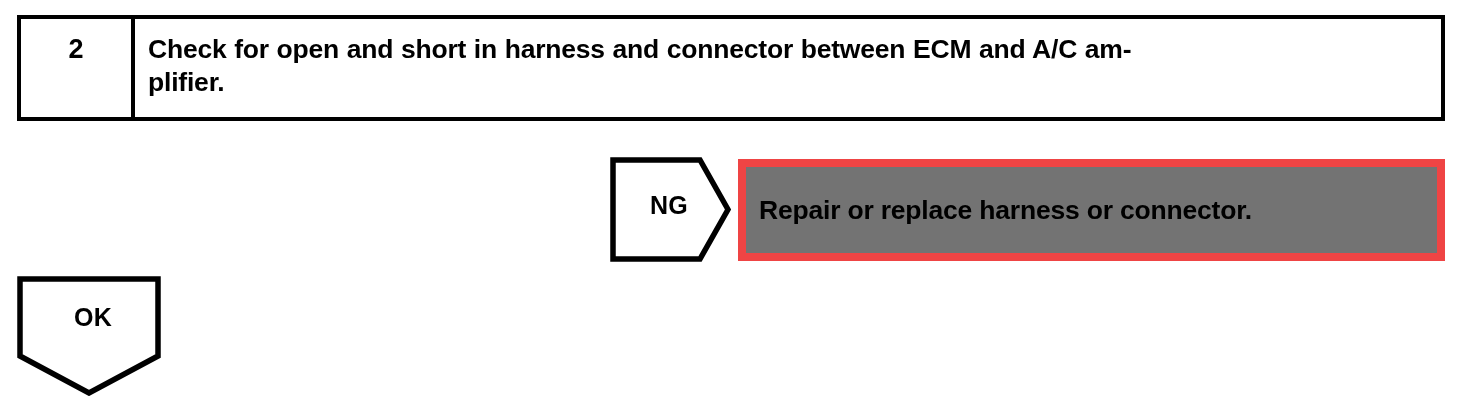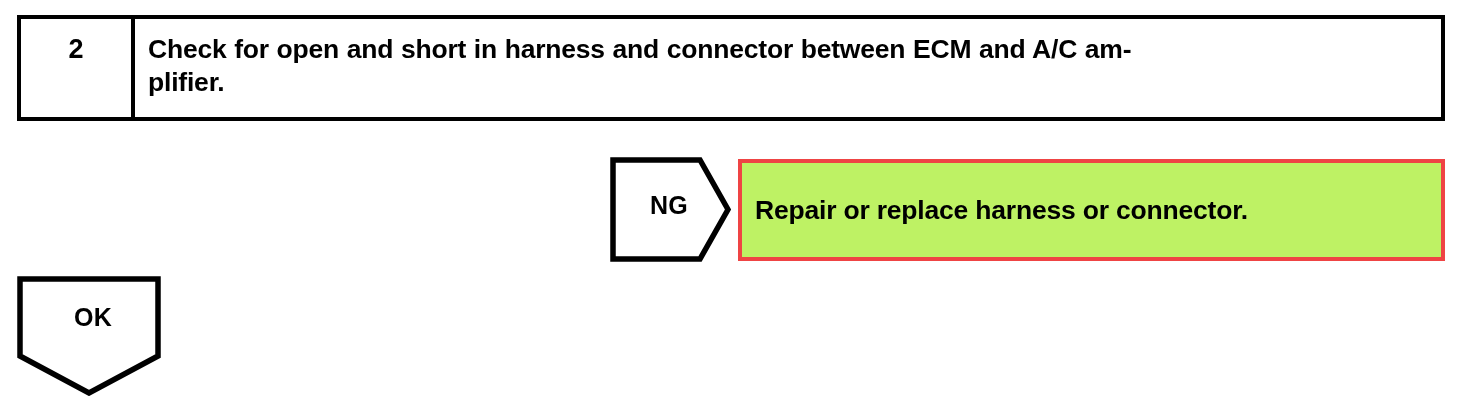--- a/index.html
+++ b/index.html
@@ -106,22 +106,22 @@
     pointer-events: none;
   }
 
   .repair-box {
     position: absolute;
     left: 128px;         
     top: 2px;            
     width: 707px;        
     height: 102px;       
     box-sizing: border-box;
-    border: 4px solid #ef4444;
-    background: #bef264;
+    border: 8px solid #ef4444;
+    background: #737373;
     display: flex;
     align-items: center;
   }
 
   .repair-text {
     font-size: 26.5px;
     font-weight: bold;
     letter-spacing: -0.2px;
     padding-left: 13px;
     line-height: 32px;

